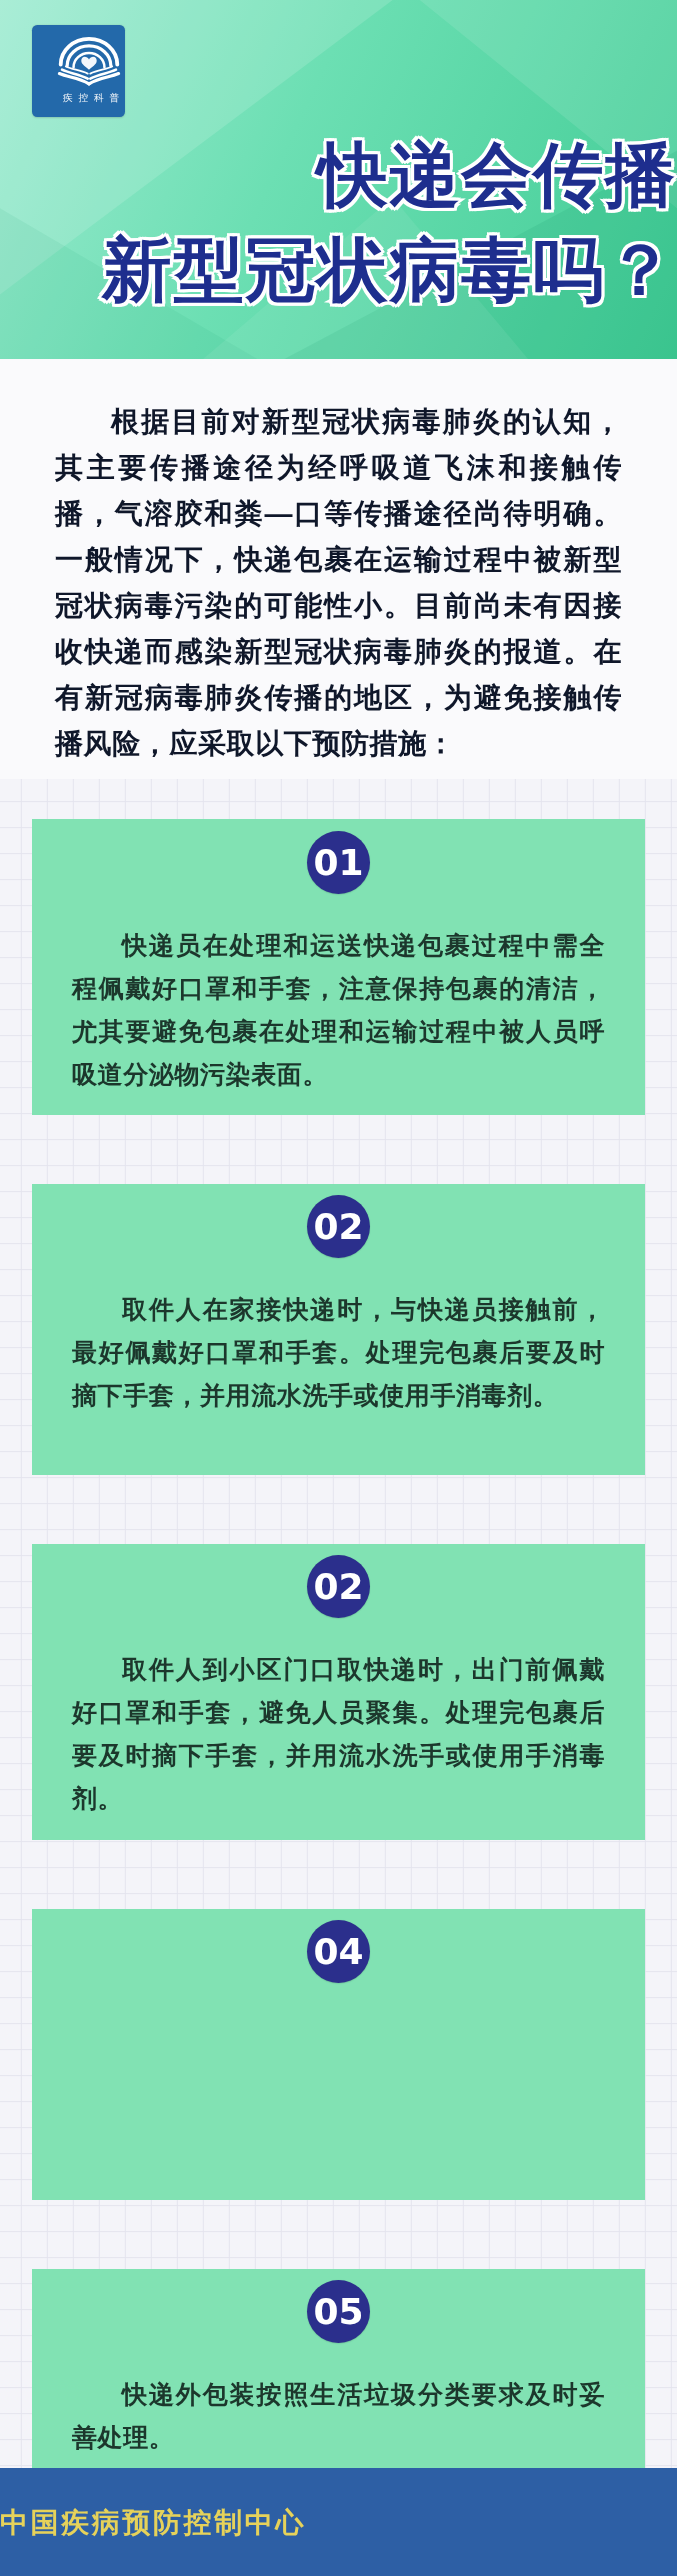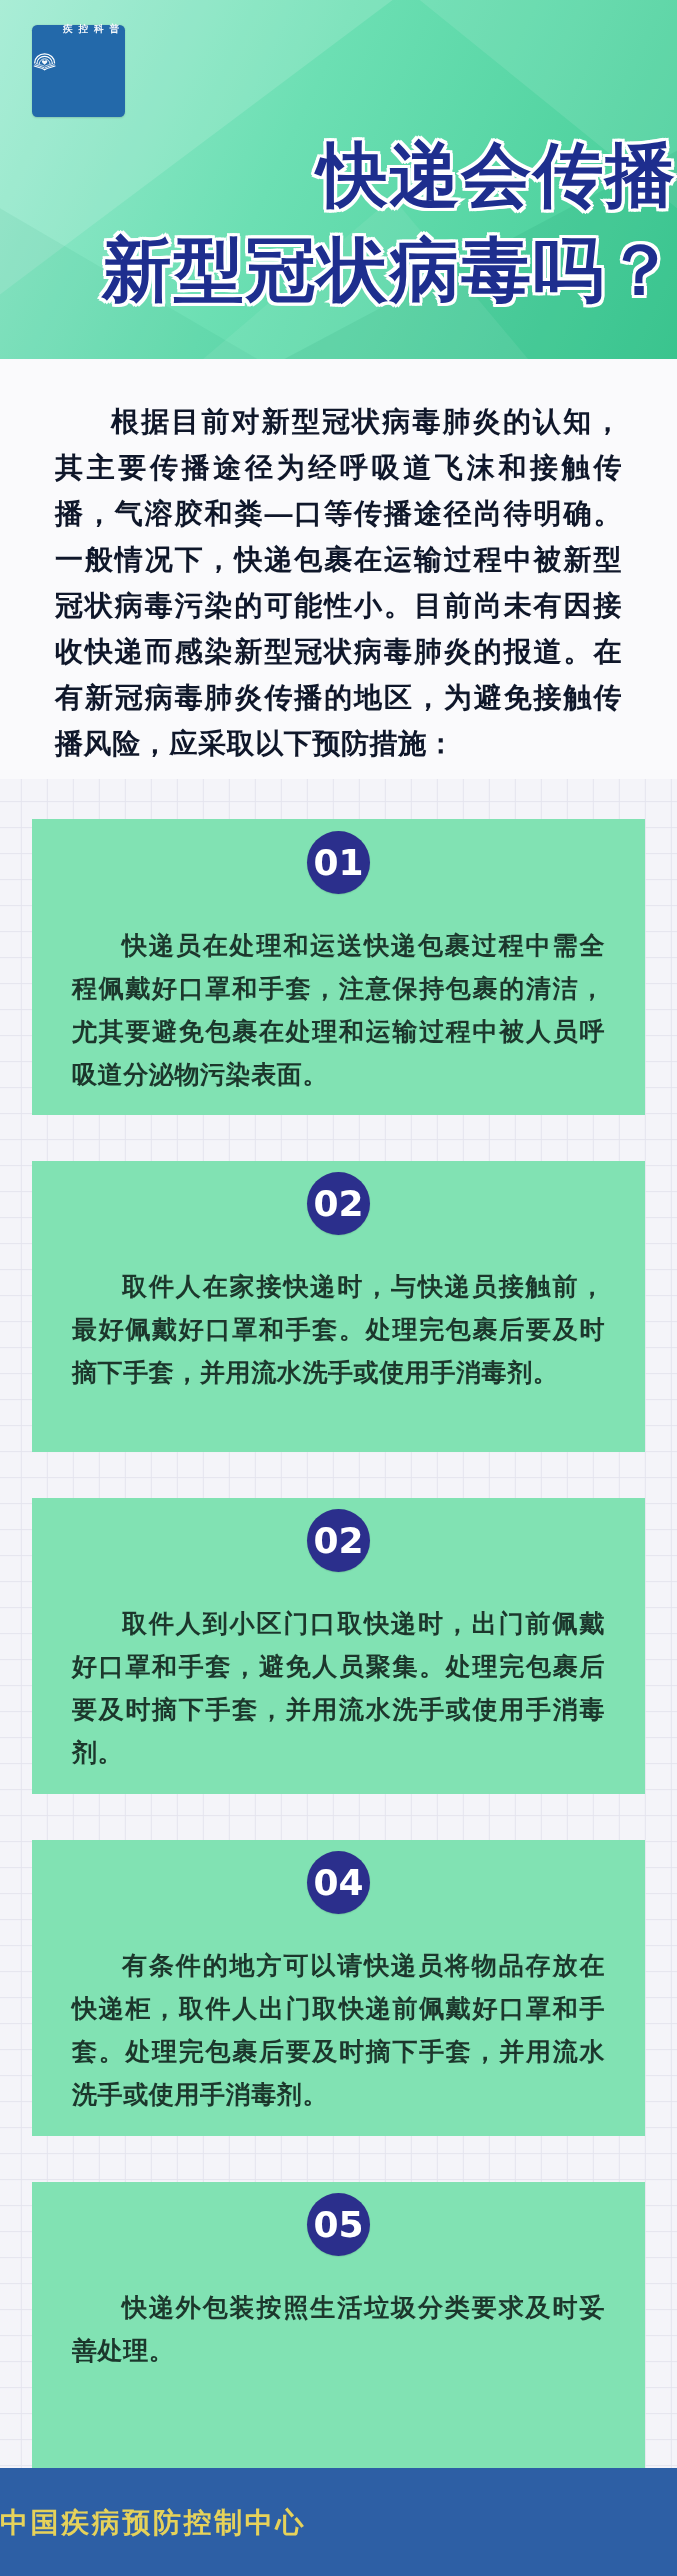--- a/index.html
+++ b/index.html
@@ -20,23 +20,22 @@
   .facet{position:absolute;inset:0;}
   .facet.f1{background:rgba(255,255,255,.14);clip-path:polygon(0 0,58% 0,0 82%);}
   .facet.f2{background:rgba(255,255,255,.10);clip-path:polygon(62% 0,100% 0,100% 58%);}
   .facet.f3{background:rgba(16,148,100,.13);clip-path:polygon(100% 42%,100% 100%,42% 100%);}
   .facet.f4{background:rgba(16,148,100,.08);clip-path:polygon(0 58%,38% 100%,0 100%);}
   .facet.f5{background:rgba(255,255,255,.07);clip-path:polygon(30% 100%,58% 55%,78% 100%);}
 
   .logo{
     position:absolute;left:32px;top:24.5px;width:93px;height:92px;
     background:#2369aa;border-radius:5.2px;
-    display:flex;align-items:flex-start;justify-content:flex-start;
+    display:flex;flex-direction:column;align-items:flex-end;justify-content:flex-start;
     box-shadow:0 0.6px 1.9px rgba(0,0,0,.15);
-    font-weight:bold;
   }
   .logo svg{display:block;margin-top:6.4px;}
   .logo-caption{
     color:#ffffff;font-size:9.7px;letter-spacing:5.8px;
     margin-top:-1.3px;text-indent:5.8px;opacity:.95;white-space:nowrap;
   }
 
   .title{
     position:absolute;top:128px;left:0;width:100%;
     text-align:right;
@@ -71,21 +70,21 @@
       linear-gradient(#e4e4ee 1.3px,transparent 1.3px),
       linear-gradient(90deg,#e4e4ee 1.3px,transparent 1.3px);
     background-size:26px 26px;
     background-position:-5.2px -3.9px;
     padding:40px 32px 0 32px;
   }
   .card{
     background:#81e2b3;
     box-sizing:border-box;
     min-height:291px;
-    margin-bottom:46px;
+    margin-bottom:69px;
     padding:11.6px 40px 19.3px 40px;
   }
   .card:last-child{min-height:290px;margin-bottom:0;}
   .badge{
     width:63px;height:63px;border-radius:50%;
     background:#2b2f8c;
     margin:0 auto 30px auto;
     display:flex;align-items:center;justify-content:center;
     color:#ffffff;font-size:36px;font-weight:700;
     font-family:"DejaVu Sans","Liberation Sans",sans-serif;
@@ -162,21 +161,20 @@
       <p>取件人在家接快递时，与快递员接触前，最好佩戴好口罩和手套。处理完包裹后要及时摘下手套，并用流水洗手或使用手消毒剂。</p>
     </div>
 
     <div class="card">
       <div class="badge">02</div>
       <p>取件人到小区门口取快递时，出门前佩戴好口罩和手套，避免人员聚集。处理完包裹后要及时摘下手套，并用流水洗手或使用手消毒剂。</p>
     </div>
 
     <div class="card">
       <div class="badge">04</div>
-      <p>有条件的地方可以请快递员将物品存放在快递柜，取件人出门取快递前佩戴好口罩和手套。处理完包裹后要及时摘下手套，并用流水洗手或使用手消毒剂。</p>
     </div>
 
     <div class="card">
       <div class="badge">05</div>
       <p>快递外包装按照生活垃圾分类要求及时妥善处理。</p>
     </div>
 
   </div>
 
   <div class="footer">

